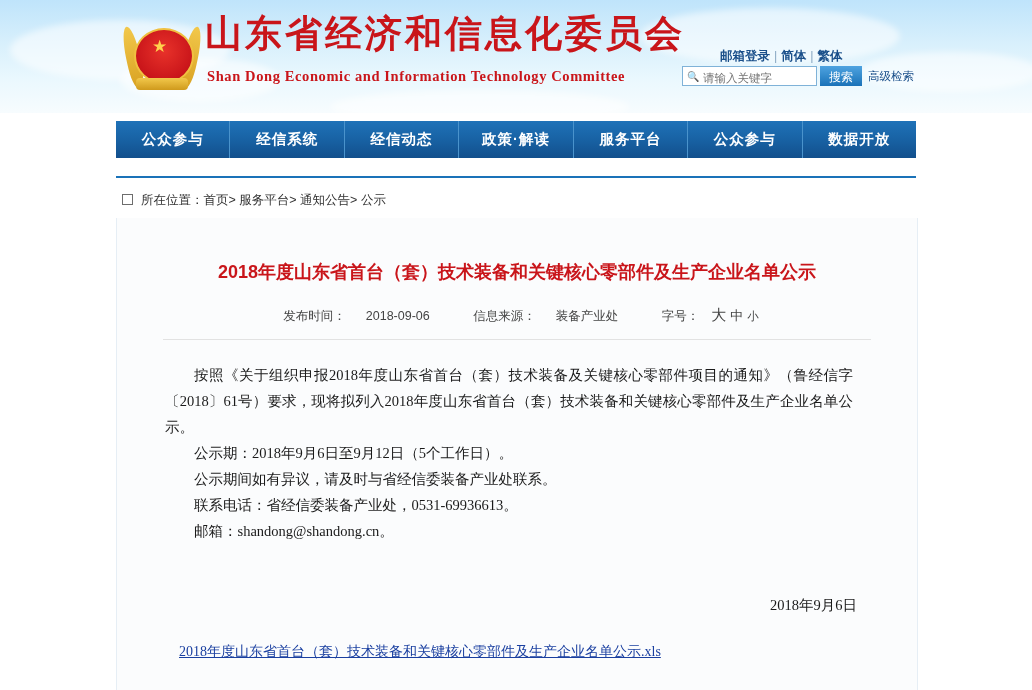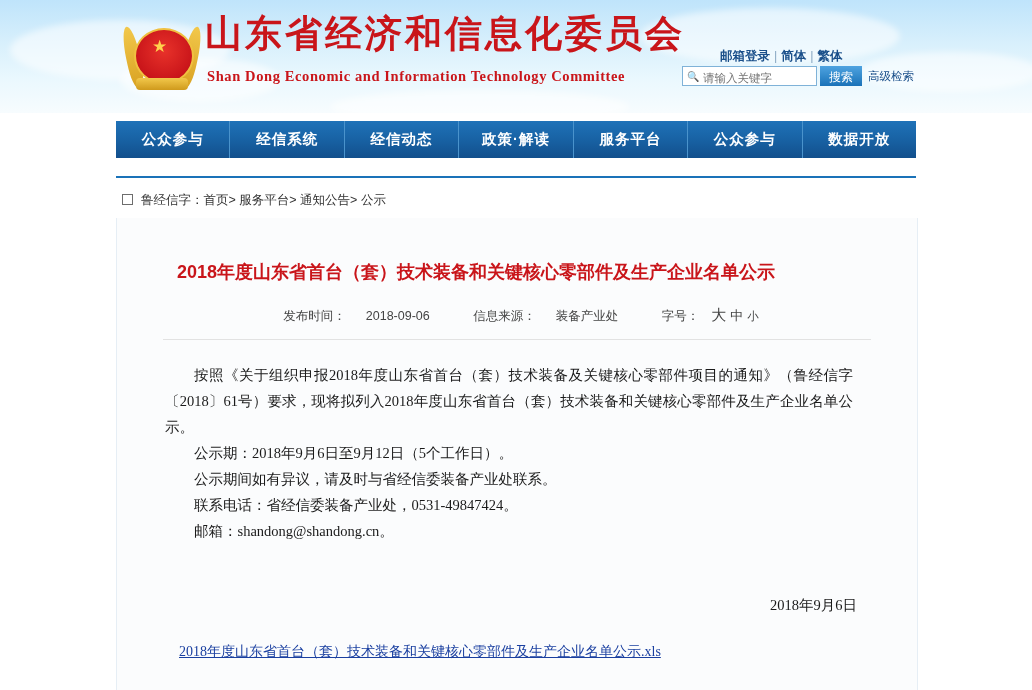--- a/index.html
+++ b/index.html
@@ -234,21 +234,21 @@
     left: 116px;
     top: 218px;
     width: 800px;
     min-height: 472px;
     background: #fbfcfd;
     border-left: 1px solid #e6eef5;
     border-right: 1px solid #e6eef5;
   }
   .doc-title {
     margin: 40px 60px 0 60px;
-    text-align: left;
+    text-align: center;
     color: #c9151a;
     font-size: 18px;
     font-weight: bold;
     font-family: "Liberation Sans", sans-serif;
     line-height: 28px;
   }
   .meta {
     margin-top: 20px;
     text-align: center;
     font-size: 12.5px;
@@ -338,40 +338,40 @@
     <div class="nav-item">经信系统</div>
     <div class="nav-item">经信动态</div>
     <div class="nav-item">政策·解读</div>
     <div class="nav-item">服务平台</div>
     <div class="nav-item">公众参与</div>
     <div class="nav-item">数据开放</div>
   </div>
 
   <div class="breadcrumb-area">
     <div class="breadcrumb">
-      <span class="bc-square"></span><span>鲁经信字：</span><a href="#">首页</a><span>&gt;</span>&nbsp;<a href="#">服务平台</a><span>&gt;</span>&nbsp;<a href="#">通知公告</a><span>&gt;</span>&nbsp;<a href="#">公示</a>
+      <span class="bc-square"></span><span>所在位置：</span><a href="#">首页</a><span>&gt;</span>&nbsp;<a href="#">服务平台</a><span>&gt;</span>&nbsp;<a href="#">通知公告</a><span>&gt;</span>&nbsp;<a href="#">公示</a>
     </div>
   </div>
 
   <div class="content">
     <div class="doc-title">2018年度山东省首台（套）技术装备和关键核心零部件及生产企业名单公示</div>
 
     <div class="meta">
       <span><span>发布时间：</span><span>2018-09-06</span></span>
       <span><span>信息来源：</span><span>装备产业处</span></span>
       <span class="fsz"><span>字号：</span><a class="big" href="#">大</a><a class="mid" href="#">中</a><a class="small" href="#">小</a></span>
     </div>
 
     <div class="divider"></div>
 
     <div class="body-text">
       <p class="indent">按照《关于组织申报2018年度山东省首台（套）技术装备及关键核心零部件项目的通知》（鲁经信字〔2018〕61号）要求，现将拟列入2018年度山东省首台（套）技术装备和关键核心零部件及生产企业名单公示。</p>
       <p class="indent">公示期：2018年9月6日至9月12日（5个工作日）。</p>
       <p class="indent">公示期间如有异议，请及时与省经信委装备产业处联系。</p>
-      <p class="indent">联系电话：省经信委装备产业处，0531-49847424。</p>
+      <p class="indent">联系电话：省经信委装备产业处，0531-69936613。</p>
       <p class="indent">邮箱：shandong@shandong.cn。</p>
       <div class="gap"></div>
     </div>
 
     <div class="date-line">2018年9月6日</div>
 
     <a class="attach-link" href="#">2018年度山东省首台（套）技术装备和关键核心零部件及生产企业名单公示.xls</a>
 
   </div>
 

